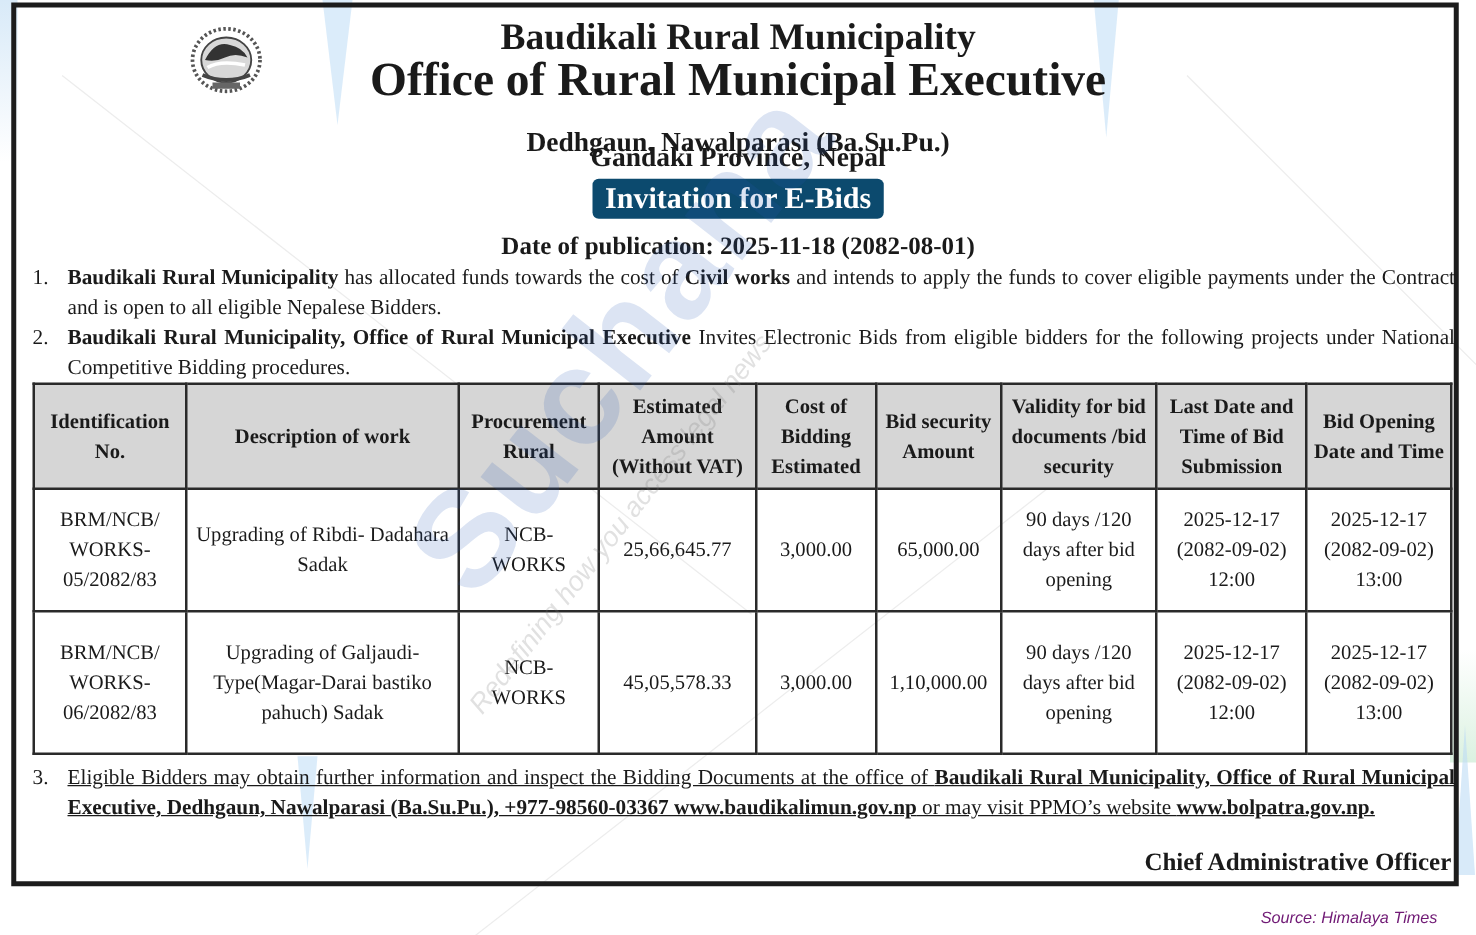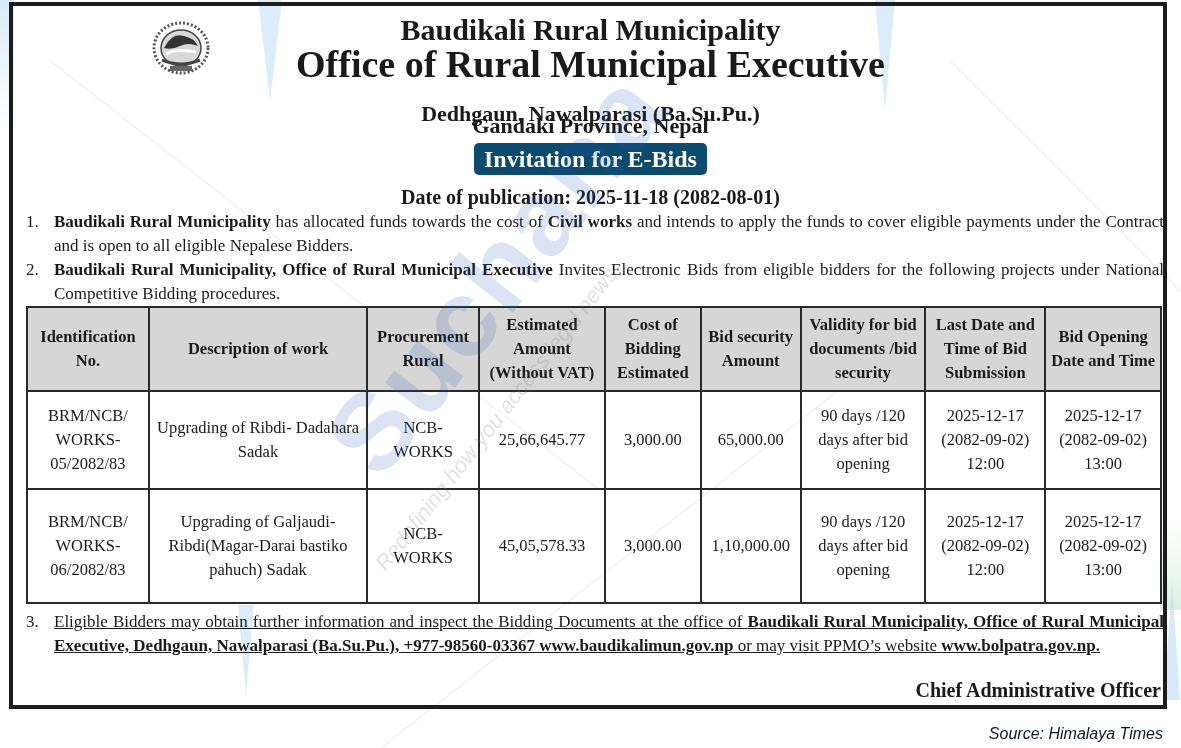--- a/index.html
+++ b/index.html
@@ -59,22 +59,22 @@
 
   table.bids { position:absolute; left:26px; top:306px; width:1136px;
     border-collapse:collapse; font-size:16.5px; }
   table.bids th, table.bids td { border:2px solid #2a2a2a; text-align:center; vertical-align:middle;
     padding:0 4px; line-height:24px; }
   table.bids th { background:#d6d6d6; font-weight:bold; height:82px; }
   table.bids td { height:96px; background:transparent; }
   table.bids tr.r2 td { height:112px; }
 
   .signoff { position:absolute; right:20px; top:676px; font-size:20px; font-weight:bold; line-height:28px; }
-  .source { position:absolute; right:18px; top:724px; font-family:"Liberation Sans",sans-serif;
-    font-style:italic; font-size:16px; color:#0f172a; line-height:20px; }
+  .source { position:absolute; right:31px; top:724px; font-family:"Liberation Sans",sans-serif;
+    font-style:italic; font-size:13px; color:#701a75; line-height:20px; }
 </style>
 </head>
 <body>
 
 <div class="wm wm-spike-left"></div>
 <div class="wm wm-spike-top"></div>
 <div class="wm wm-spike-mid"></div>
 <div class="wm wm-spike-bot"></div>
 <div class="wm wm-green"></div>
 <div class="wm wm-spike-right"></div>
@@ -142,21 +142,21 @@
       <td>NCB- WORKS</td>
       <td>25,66,645.77</td>
       <td>3,000.00</td>
       <td>65,000.00</td>
       <td>90 days /120 days after bid opening</td>
       <td>2025-12-17 (2082-09-02) 12:00</td>
       <td>2025-12-17 (2082-09-02) 13:00</td>
     </tr>
     <tr class="r2">
       <td>BRM/NCB/ WORKS- 06/2082/83</td>
-      <td>Upgrading of Galjaudi- Ribdi(Magar-Darai bastiko pahuch) Sadak</td>
+      <td>Upgrading of Galjaudi- Type(Magar-Darai bastiko pahuch) Sadak</td>
       <td>NCB- WORKS</td>
       <td>45,05,578.33</td>
       <td>3,000.00</td>
       <td>1,10,000.00</td>
       <td>90 days /120 days after bid opening</td>
       <td>2025-12-17 (2082-09-02) 12:00</td>
       <td>2025-12-17 (2082-09-02) 13:00</td>
     </tr>
   </tbody>
 </table>

